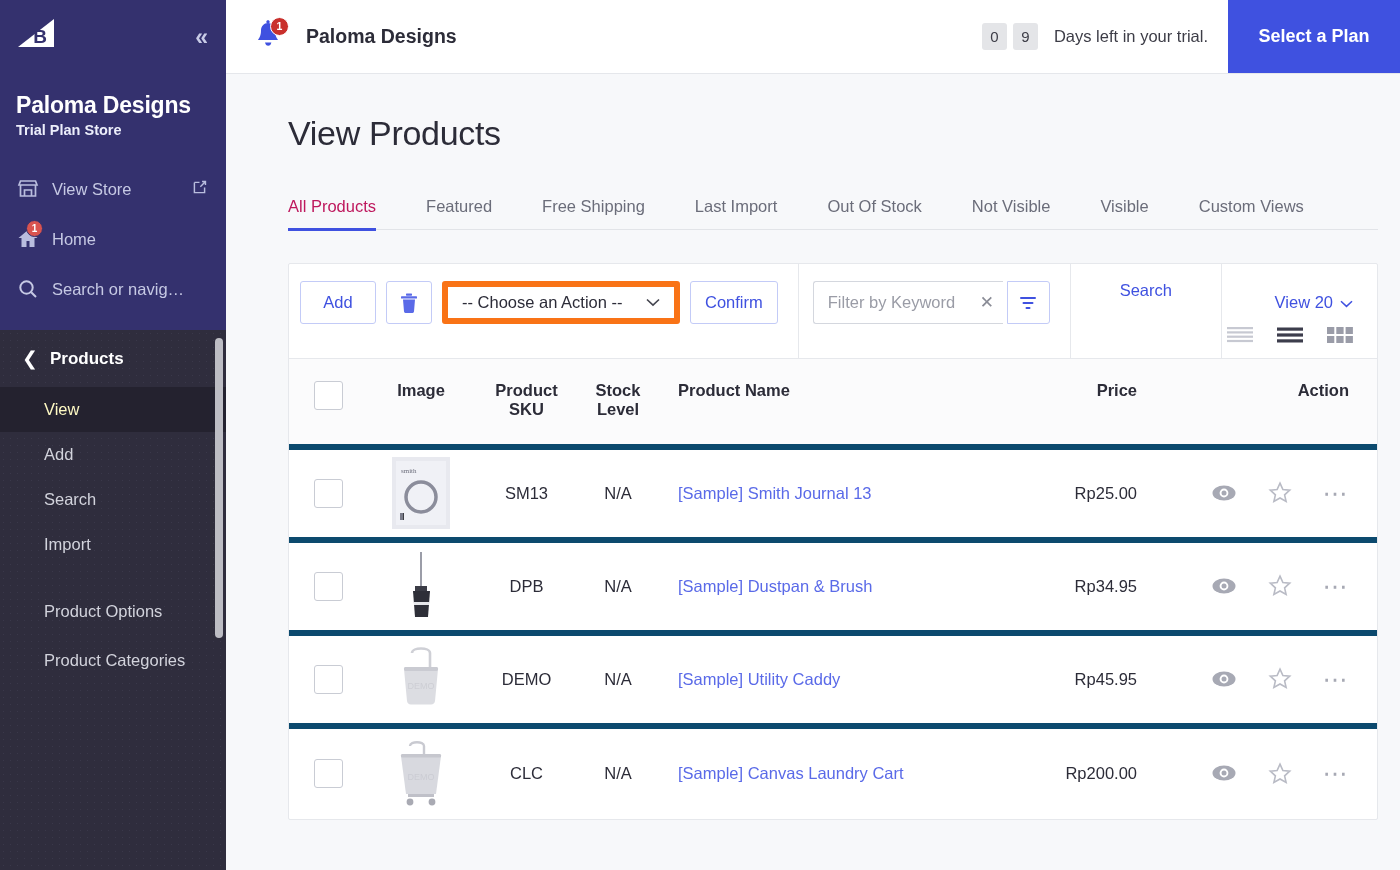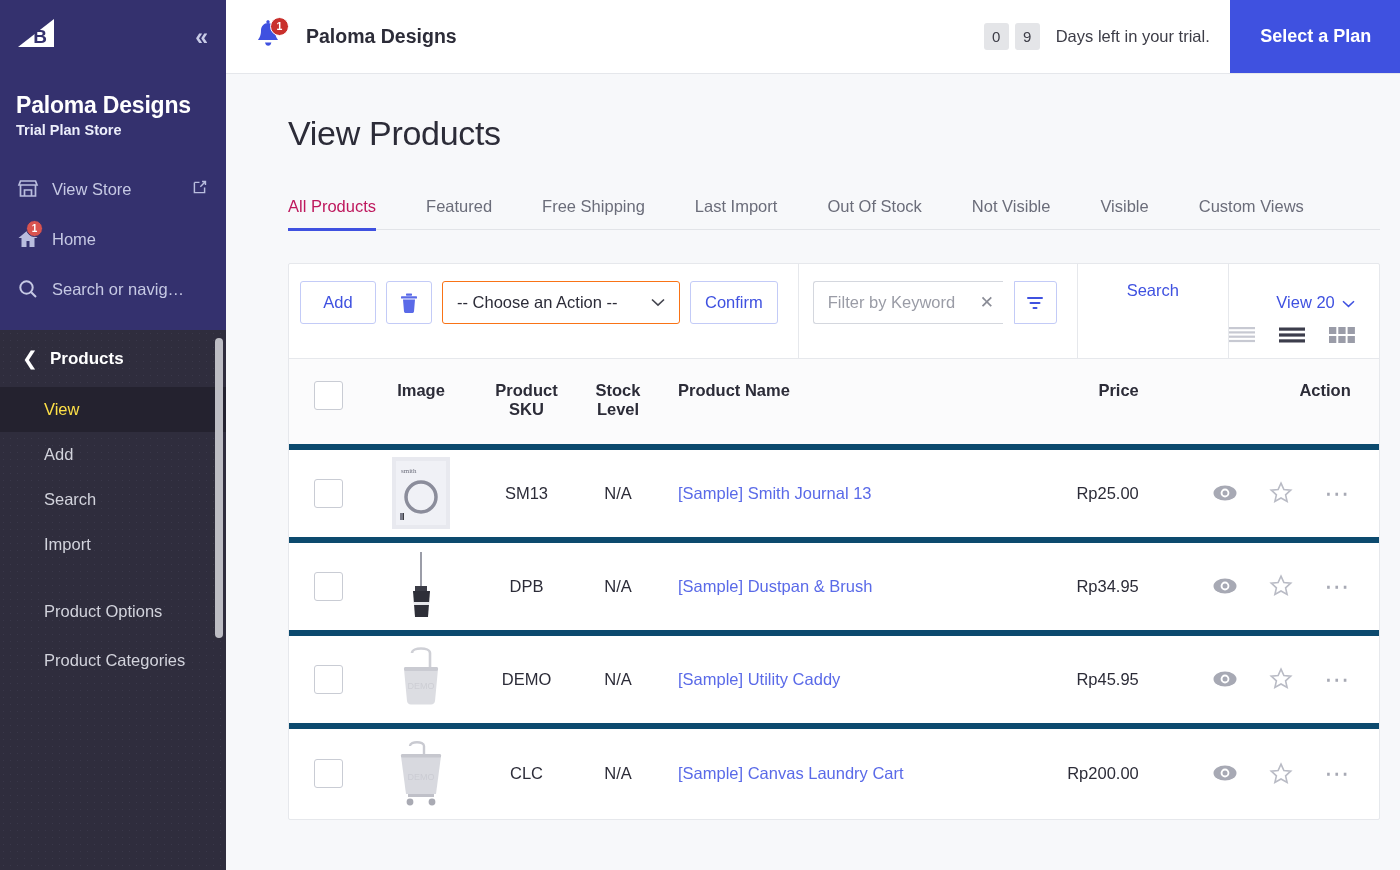--- a/index.html
+++ b/index.html
@@ -62,21 +62,21 @@
     display: flex; align-items: center; gap: 12px;
     height: 57px; padding: 0 16px 0 22px;
     color: #ffffff; font-size: 17px; font-weight: 700; cursor: pointer;
   }
   .sub-head .chev { font-size: 19px; line-height: 1; font-weight: 400; }
   .sub-item {
     height: 45px; display: flex; align-items: center;
     padding: 0 16px 0 44px; color: #d2d3dc; font-size: 16.5px;
     cursor: pointer; line-height: 1.12;
   }
-  .sub-item.active { background: #24222f; color: #fde047; }
+  .sub-item.active { background: #24222f; color: #fef9c3; }
   .sub-item.tall { height: 52px; }
   .sub-gap { height: 22px; }
   .sb-scroll {
     position: absolute; right: 3px; top: 8px;
     width: 8px; height: 300px; border-radius: 4px;
     background: #bdbdc4; cursor: pointer;
   }
 
   
   .right { flex: 1; height: 870px; display: flex; flex-direction: column;
@@ -150,28 +150,28 @@
     color: #3f51e0; font-size: 16.5px; cursor: pointer;
     display: flex; align-items: center; justify-content: center;
     font-family: inherit;
   }
   .btn-icon {
     height: 43px; width: 46px; border: 1px solid #c3cbf7; border-radius: 3px;
     background: #fff; display: flex; align-items: center; justify-content: center;
     cursor: pointer;
   }
   .select-action {
-    height: 43px; min-width: 238px; border: 1px solid #f97316; border-radius: 3px;
+    height: 43px; min-width: 238px; border: 6px solid #f97316; border-radius: 3px;
     background: #fff; display: flex; align-items: center; cursor: pointer;
     padding: 0 14px; font-size: 16.5px; color: #2c2c38; position: relative;
   }
   .select-action .caret { margin-left: auto; color: #44454f; font-size: 13px; }
   .tb-sep { width: 1px; align-self: stretch; background: #e6e8ec; }
   .tb-filter {
-    display: flex; align-items: center; padding: 17px 20px 17px 14px; gap: 11px;
+    display: flex; align-items: center; padding: 17px 20px 17px 14px; gap: 4px;
   }
   .filter-input {
     height: 43px; width: 190px; border: 1px solid #d4d7de; border-right: none;
     border-radius: 3px 0 0 3px; background: #fff;
     display: flex; align-items: center; padding: 0 10px 0 14px;
   }
   .filter-input input {
     border: none; outline: none; font-size: 16.5px; color: #2c2c38;
     width: 152px; font-family: inherit; background: transparent;
   }

